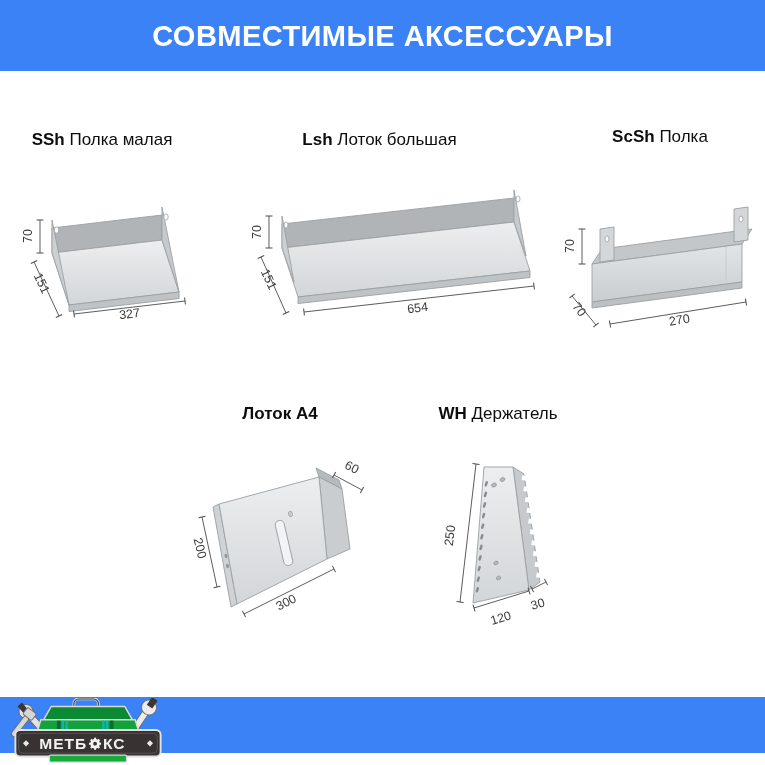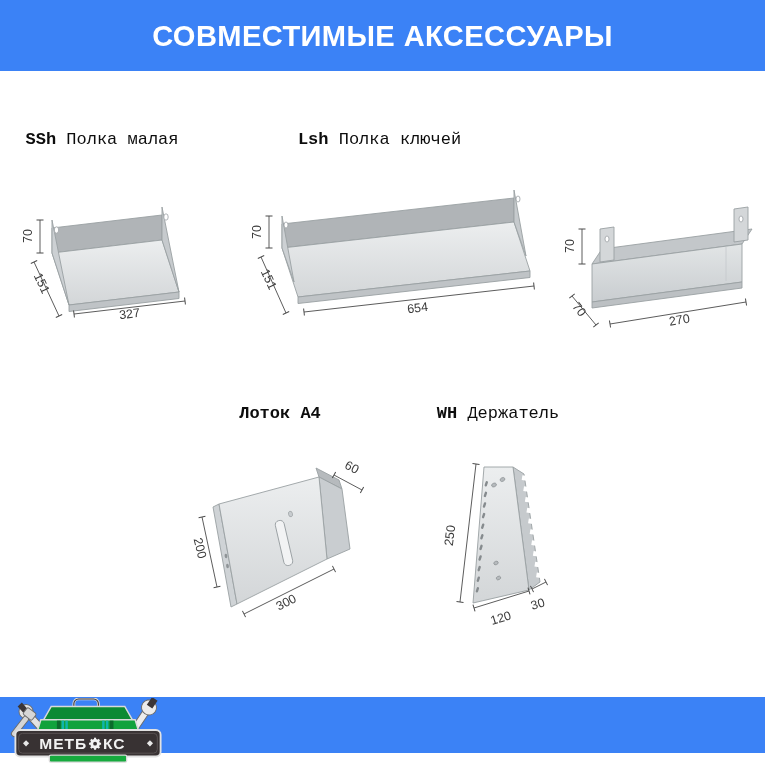--- a/index.html
+++ b/index.html
@@ -5,21 +5,21 @@
   html,body{margin:0;padding:0;}
   body{width:765px;height:765px;position:relative;background:#ffffff;
        font-family:"Liberation Sans","DejaVu Sans",sans-serif;overflow:hidden;}
   .abs{position:absolute;}
   
   .bar{background:#3b82f6;}
   .title{width:765px;height:71px;line-height:71px;text-align:center;color:#ffffff;
          font-weight:700;font-size:30px;letter-spacing:.4px;transform:scaleX(.97);
          transform-origin:center;white-space:nowrap;}
   
-  .plabel{font-size:17px;color:#0d0d0d;text-align:center;line-height:21px;white-space:nowrap;font-family:Liberation Mono, monospace;}
+  .plabel{font-size:17px;color:#0d0d0d;text-align:center;line-height:21px;white-space:nowrap;}
   .plabel b{font-weight:700;}
   .plabel b::after{content:" ";}
   
   .edge{stroke:#9aa0a3;stroke-width:.9;stroke-linejoin:round;}
   .dimln{stroke:#4a4a4a;stroke-width:.9;fill:none;}
   .dim{font-size:12.5px;fill:#3a3a3a;font-family:"Liberation Sans","DejaVu Sans",sans-serif;}
 </style>
 </head>
 <body>
 
@@ -40,23 +40,24 @@
 </svg>
 
 <div class="abs bar" style="left:0;top:0;width:765px;height:71px;">
   <div class="title">СОВМЕСТИМЫЕ АКСЕССУАРЫ</div>
 </div>
 
 <div class="abs plabel" style="left:6px;top:129px;width:192px;">
   <b>SSh</b><span>Полка малая</span>
 </div>
 <div class="abs plabel" style="left:232px;top:129px;width:295px;">
-  <b>Lsh</b><span>Полка ключей</span>
+  <b>Lsh</b><span>Лоток большая</span>
 </div>
 <div class="abs plabel" style="left:560px;top:126px;width:200px;">
+  <div><b>ScSh</b><span>Полка</span></div>
 </div>
 
 <svg class="abs" style="left:12px;top:190px;" width="195" height="130" viewBox="0 0 195 130">
   <polygon class="edge" points="40,63 150,50 150,25 40,38" fill="#b0b4b7"></polygon>
   <polygon class="edge" points="40,63 150,50 167,102 57,115" fill="url(#gtop)"></polygon>
   <polygon class="edge" points="57,115 167,102 167,108.5 57,121.5" fill="#bfc3c6"></polygon>
   <polygon class="edge" points="40,30 40,63 57,115" fill="#ccd0d3"></polygon>
   <polygon class="edge" points="150,17 150,50 167,102" fill="#c6cacd"></polygon>
   <ellipse cx="44.5" cy="40" rx="2.2" ry="3.2" fill="#ffffff" stroke="#9aa0a3" stroke-width=".8"></ellipse>
   <ellipse cx="154" cy="27" rx="2.2" ry="3.2" fill="#ffffff" stroke="#9aa0a3" stroke-width=".8"></ellipse>

